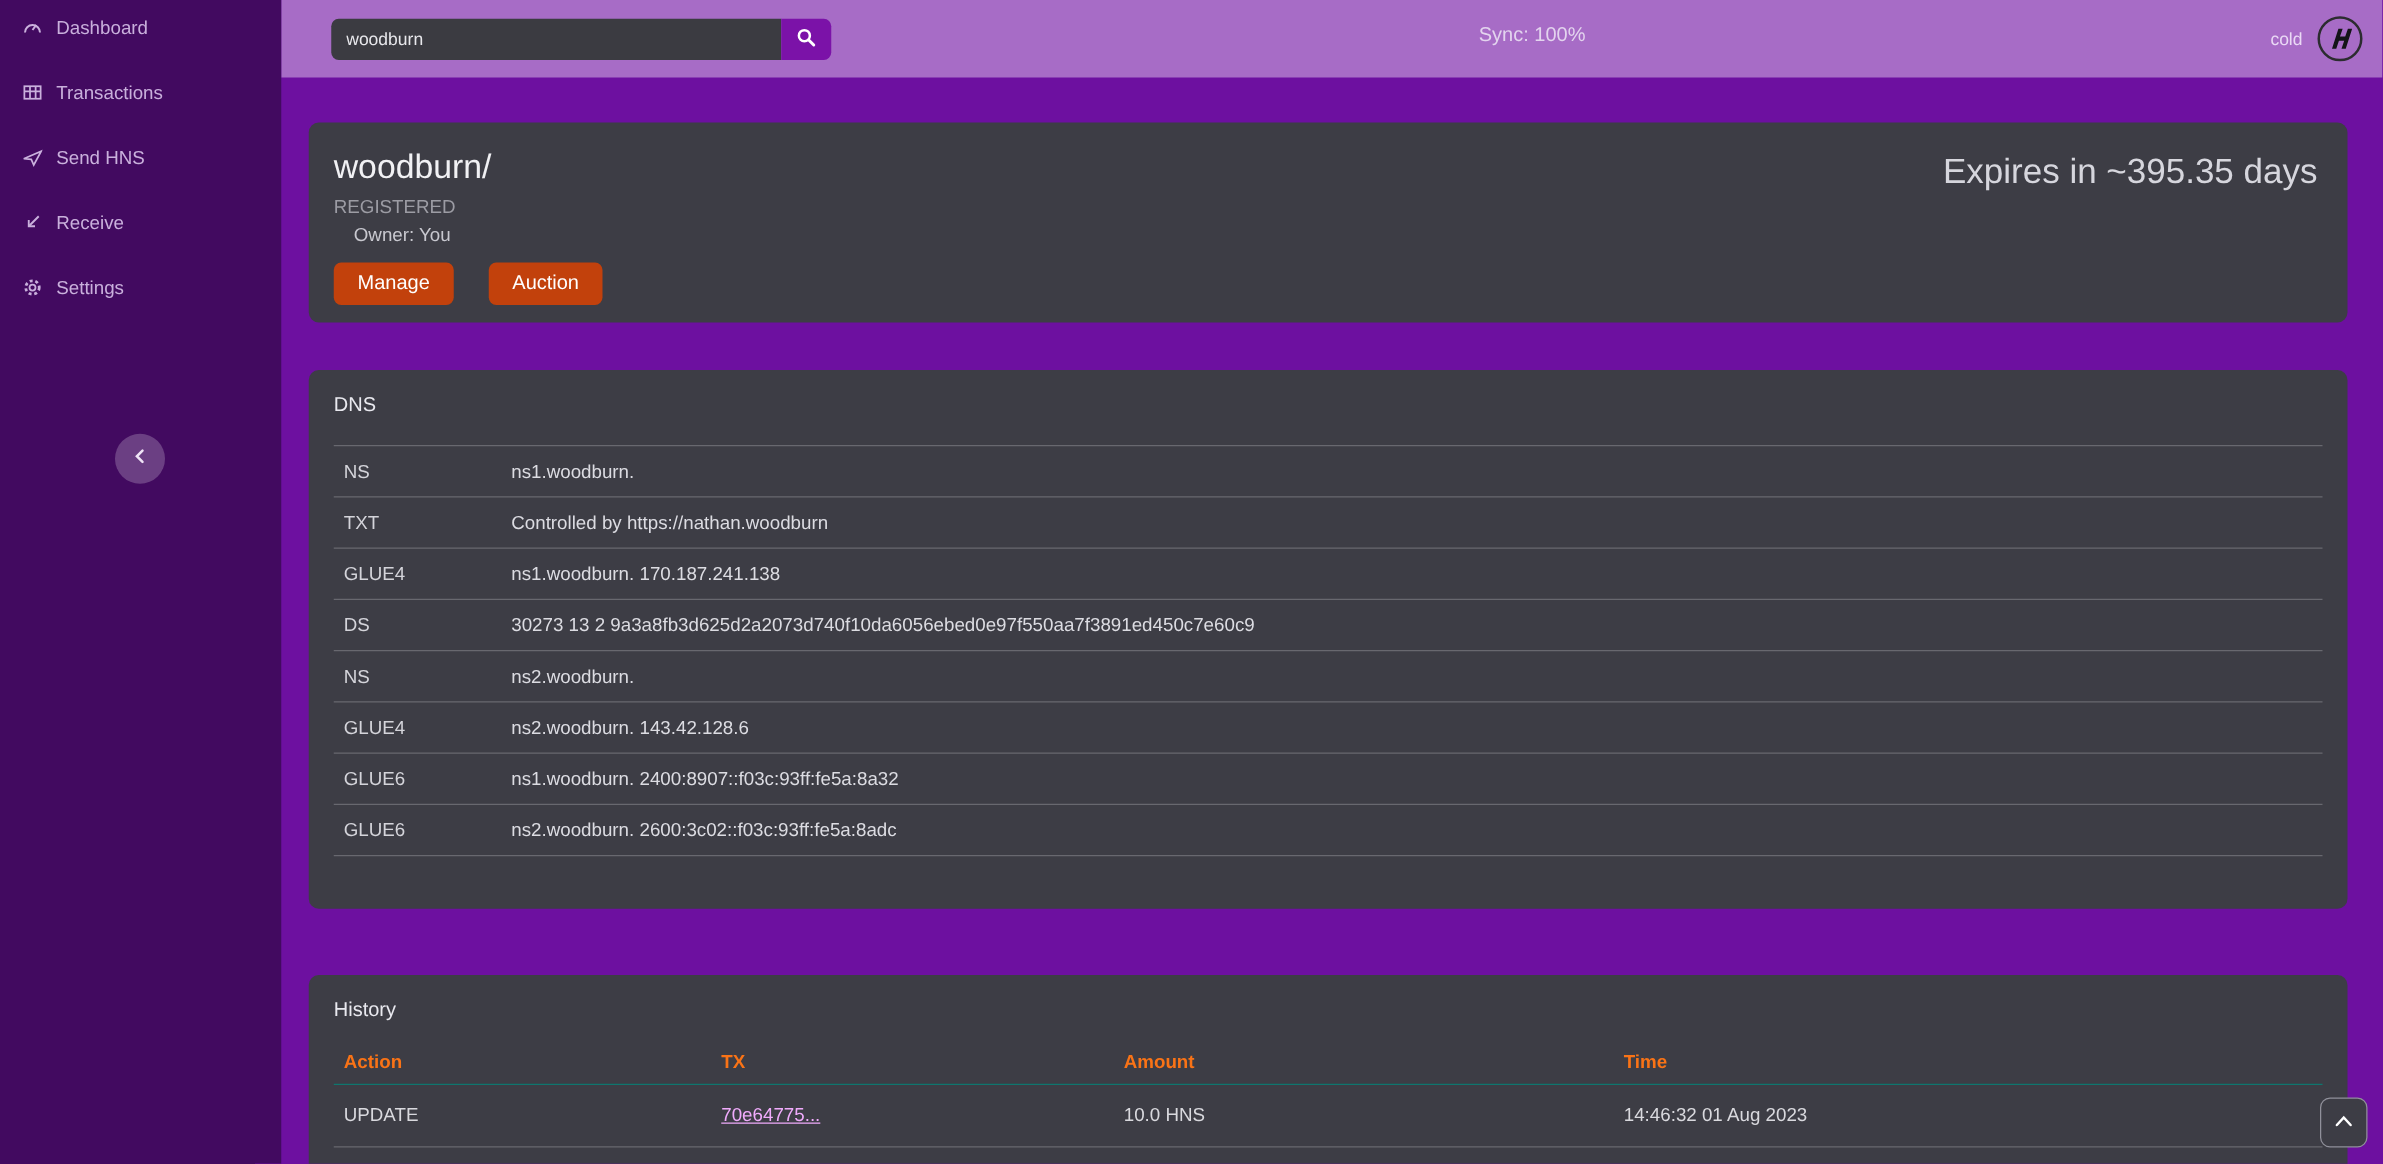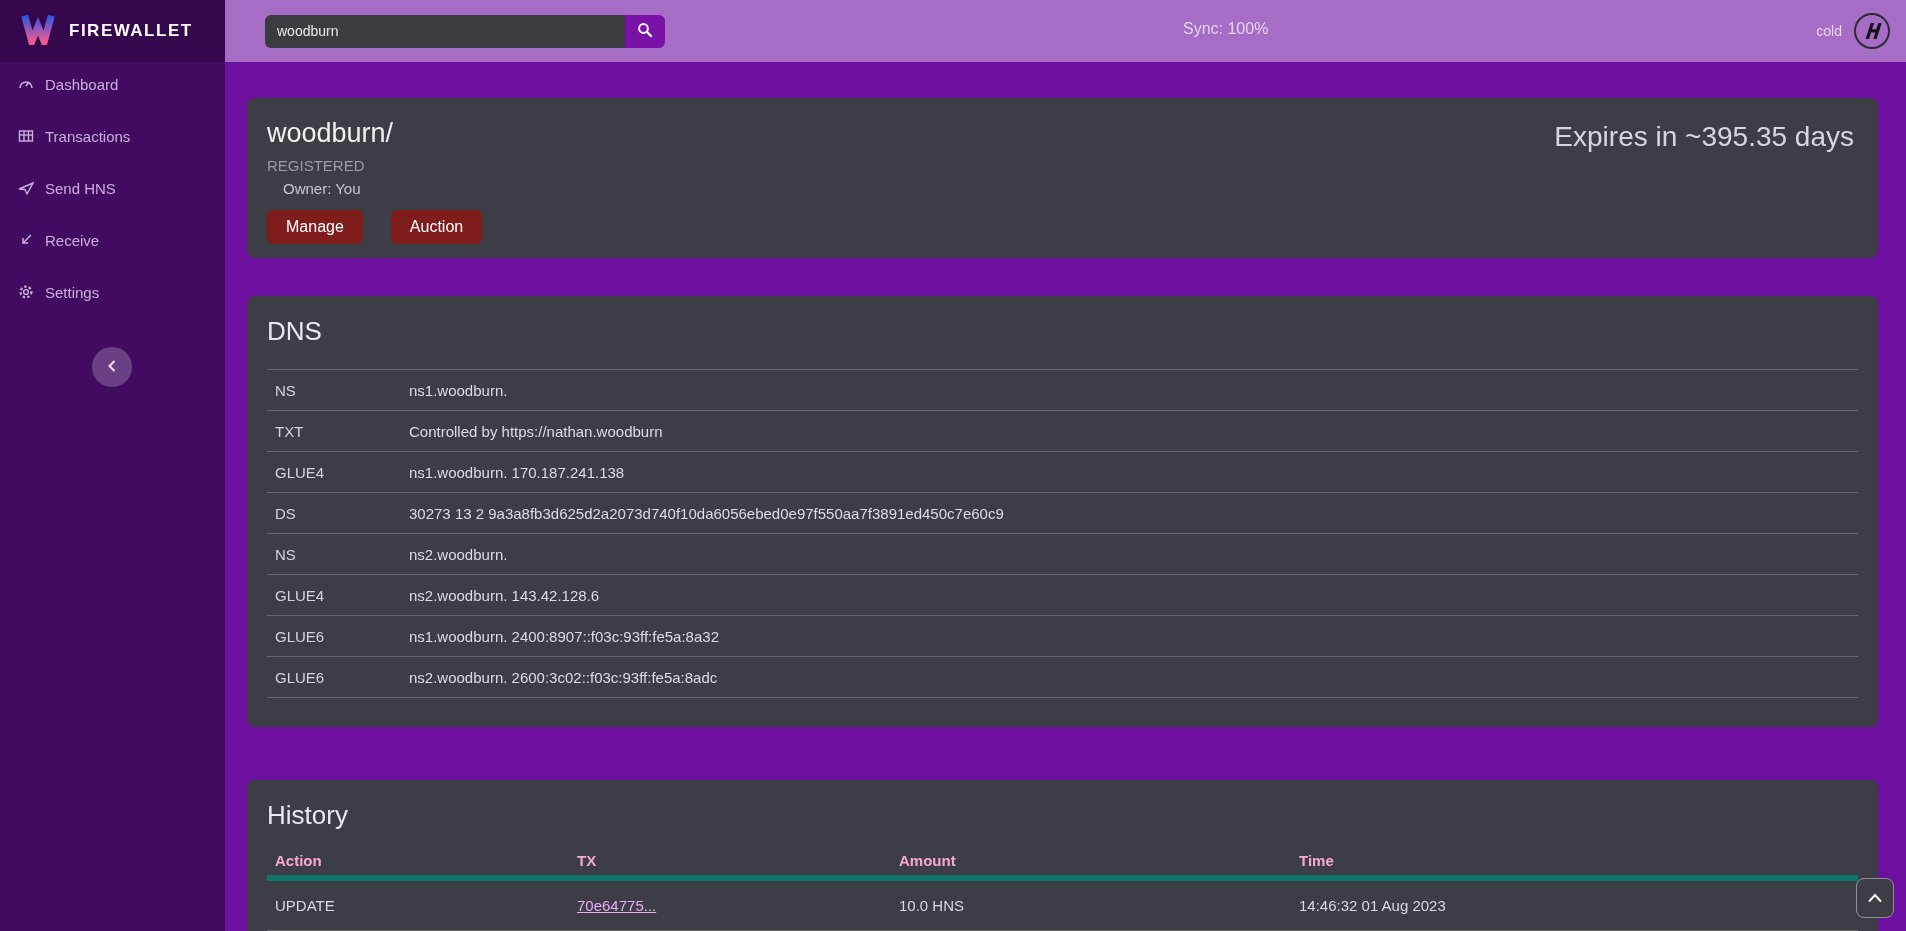--- a/index.html
+++ b/index.html
@@ -58,71 +58,57 @@
   .card {
     position:absolute; left:22px; width:1631px; background:#3d3d45;
     border-radius:8px; padding:20px 20px;
   }
   .name-card { top:36px; height:160px; }
   .page-title { font-size:27px; color:#f1f1f4; font-weight:normal; }
   .status-line { font-size:15px; color:#9c9ca4; margin-top:8px; }
   .owner-line { font-size:15px; color:#c8c8cf; margin-top:6px;margin-left:16px; }
   .btn-row { margin-top:13px; display:flex; gap:28px; }
   .purple-btn {
-    background:#7f1d1d; color:#ffffff; border:none; border-radius:6px;
+    background:#c2410c; color:#ffffff; border:none; border-radius:6px;
     font-size:16px; padding:8px 19px; cursor:pointer;
     font-family:"Liberation Sans", sans-serif;
   }
   .expires { position:absolute; top:23px; right:24px; font-size:28px; color:#d6d6dd; }
   
   .dns-card { top:234px; height:431px; }
-  .section-title { font-size:26px; color:#e9e9ef; font-weight:normal; }
+  .section-title { font-size:16px; color:#e9e9ef; font-weight:normal; }
   .dns-table { margin-top:22px; border-top:1px solid #68686f; }
   .dns-row {
     height:41px; display:flex; align-items:center;
     border-bottom:1px solid #68686f; font-size:15px;
   }
   .dns-type { width:142px; padding-left:8px; color:#d4d4da; }
   .dns-value { color:#dcdce2; }
   
   .history-card { top:718px; height:240px; }
   .h-table { margin-top:14px; }
   .h-row { display:flex; align-items:center; font-size:15px; }
-  .h-head { height:36px; font-weight:bold; color:#f9a8d4; border-bottom:6px solid #0f766e; }
+  .h-head { height:36px; font-weight:bold; color:#f97316; border-bottom:1px solid #0f766e; }
   .h-data { height:50px; border-bottom:1px solid #68686f; color:#d9d9de; }
   .col-action { width:310px; padding-left:8px; }
   .col-tx { width:322px; }
   .col-amount { width:400px; }
   .col-time { flex:1; }
   .tx-link { color:#f0abfc; text-decoration:underline; cursor:pointer; }
   
   .scroll-top {
     position:absolute; right:12px; bottom:13px; width:38px; height:40px;
     background:#3d3d45; border:1px solid #90909a; border-radius:8px;
     display:flex; align-items:center; justify-content:center; cursor:pointer; z-index:10;
   }
 </style>
 </head>
 <body>
 
 <div class="sidebar">
-  <div class="logo-area">
-    <span>
-      <svg width="36" height="32" viewBox="0 0 40 36">
-        <defs>
-          <linearGradient id="wg" x1="0" y1="0" x2="0" y2="1">
-            <stop offset="0" stop-color="#2a57e0"></stop>
-            <stop offset="1" stop-color="#ef5a93"></stop>
-          </linearGradient>
-        </defs>
-        <path d="M5 3 L13 32 L20 15 L27 32 L35 3" stroke="url(#wg)" stroke-width="8" fill="none"></path>
-      </svg>
-    </span>
-    <span class="brand-name">FIREWALLET</span>
-  </div>
   <div class="nav">
     <div class="nav-item">
       <span class="nav-ico">
         <svg width="16" height="16" viewBox="0 0 16 16">
             <path d="M2 12 a6 6 0 1 1 12 0" fill="none" stroke="#c9b0dc" stroke-width="1.6"></path>
             <line x1="8" y1="10" x2="11" y2="6" stroke="#c9b0dc" stroke-width="1.6"></line>
           </svg>
       </span>
       <span>Dashboard</span>
     </div>

